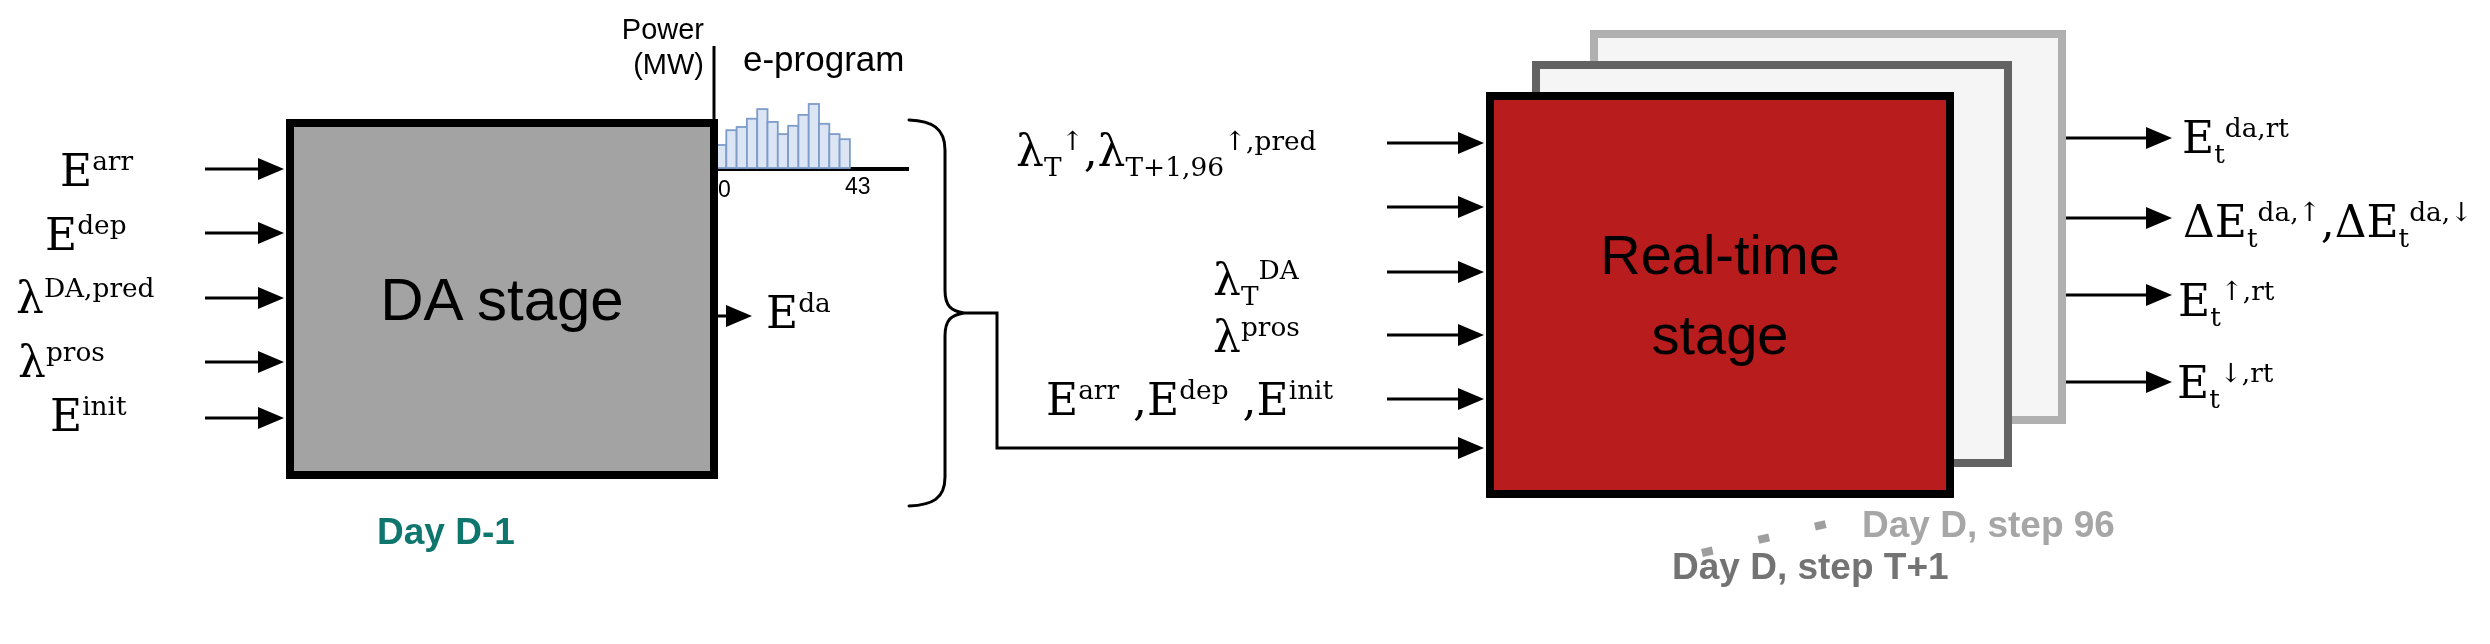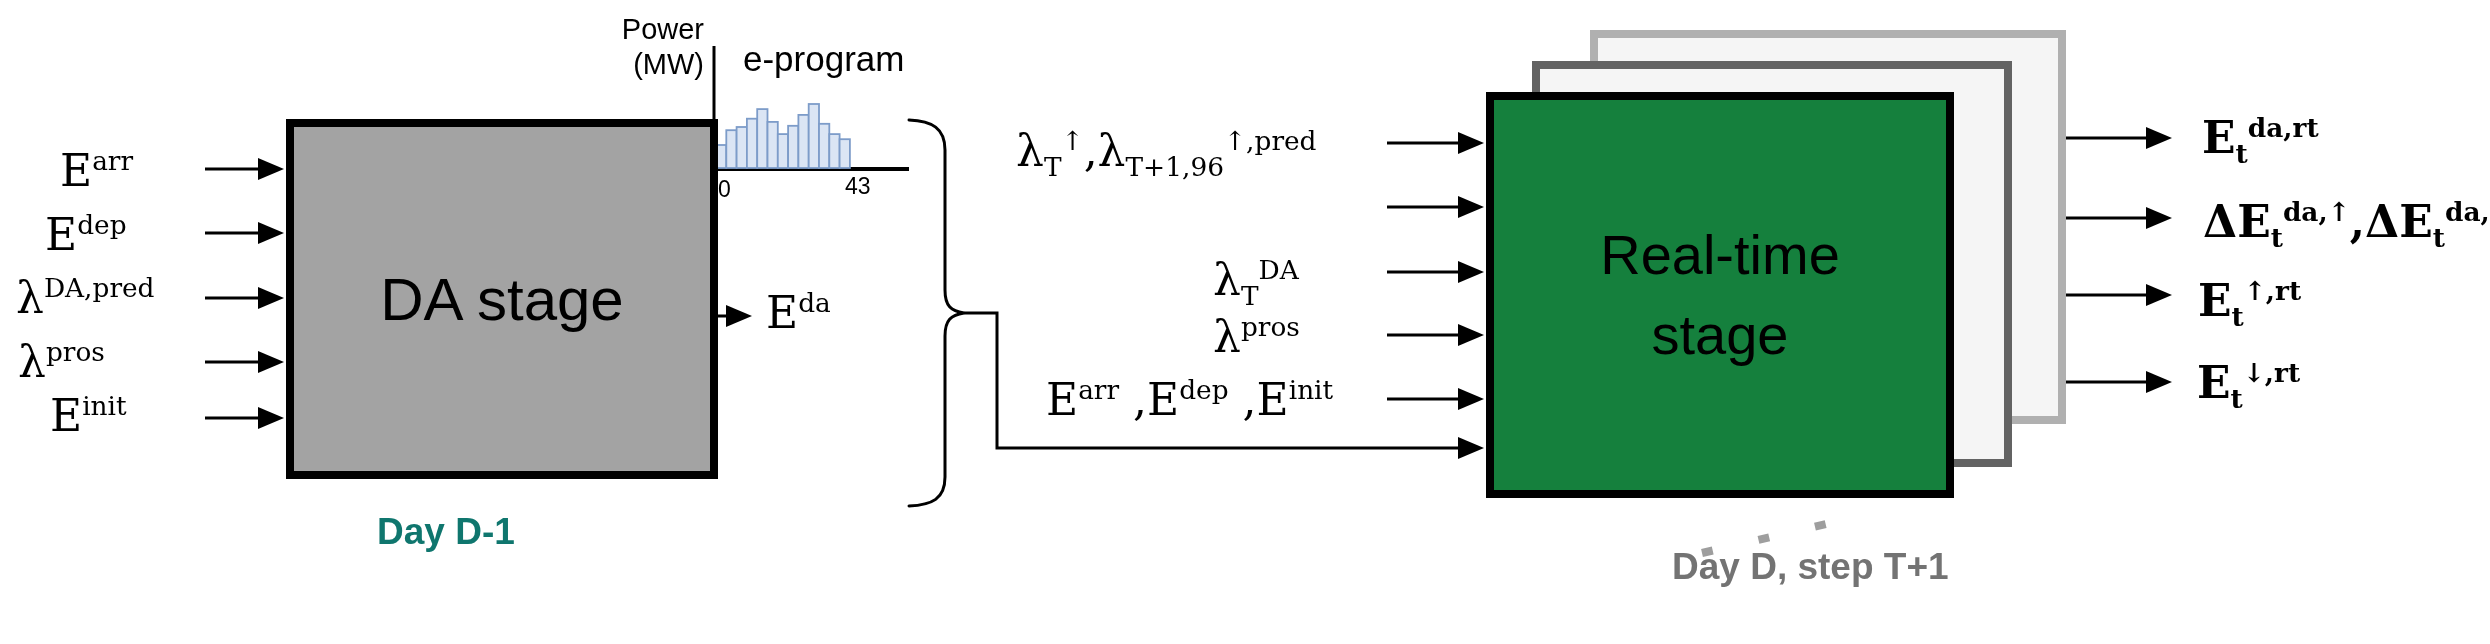--- a/index.html
+++ b/index.html
@@ -6,29 +6,29 @@
   .stage{
     position:relative;width:2490px;height:644px;background:#ffffff;overflow:hidden;
     font-family:"Liberation Sans",sans-serif;color:#000;
   }
   .mathlbl{
     position:absolute;font-family:"DejaVu Serif","Liberation Serif",serif;
     font-size:44px;line-height:1;white-space:nowrap;transform:translateY(-50%);
   }
   .mathlbl sup{font-size:60%;vertical-align:super;line-height:0;}
   .mathlbl sub{font-size:60%;vertical-align:sub;line-height:0;}
-  .mathlbl.bold{font-weight:bold;margin-left:20px;}
+  .mathlbl.bold{font-weight:normal;}
   .box{position:absolute;box-sizing:border-box;}
   .da-box{
     left:286px;top:119px;width:432px;height:360px;border:8px solid #000;background:#a3a3a3;
     display:flex;align-items:center;justify-content:center;
   }
   .da-box .biglabel{font-size:60px;}
   .rt-front{
-    left:1486px;top:92px;width:468px;height:406px;border:8px solid #000;background:#15803d;
+    left:1486px;top:92px;width:468px;height:406px;border:8px solid #000;background:#b91c1c;
     display:flex;align-items:center;justify-content:center;text-align:center;
   }
   .rt-front .biglabel{font-size:56px;line-height:80px;}
   .rt-mid{left:1532px;top:61px;width:480px;height:406px;border:8px solid #636363;background:#f5f5f5;}
   .rt-back{left:1590px;top:30px;width:476px;height:394px;border:8px solid #b0b0b0;background:#f5f5f5;}
   .caption{position:absolute;font-weight:bold;font-size:37px;line-height:1;white-space:nowrap;transform:translateY(-50%);}
   .chart-text{position:absolute;font-size:29px;line-height:1.22;white-space:nowrap;}
   .tick{position:absolute;font-size:23px;line-height:1;}
   svg.overlay{position:absolute;left:0;top:0;pointer-events:none;}
 </style>
@@ -165,19 +165,20 @@
   <div class="box rt-back"></div>
   <div class="box rt-mid"></div>
   <div class="box rt-front">
     <div class="biglabel">
       <div>Real-time</div>
       <div>stage</div>
     </div>
   </div>
 
   <div class="caption" style="left:1672px;top:566px;color:#737373">Day D, step T+1</div>
+  <div class="caption" style="left:1862px;top:524px;color:#a6a6a6">Day D, step 96</div>
 
   <div class="mathlbl bold" style="left:2182px;top:138px">E<sub>t</sub><sup>da,rt</sup></div>
   <div class="mathlbl bold" style="left:2183px;top:222px">ΔE<sub>t</sub><sup>da,↑</sup>,ΔE<sub>t</sub><sup>da,↓</sup></div>
   <div class="mathlbl bold" style="left:2178px;top:301px">E<sub>t</sub><sup>↑,rt</sup></div>
   <div class="mathlbl bold" style="left:2177px;top:383px">E<sub>t</sub><sup>↓,rt</sup></div>
 
 </div>
 
 </body></html>

